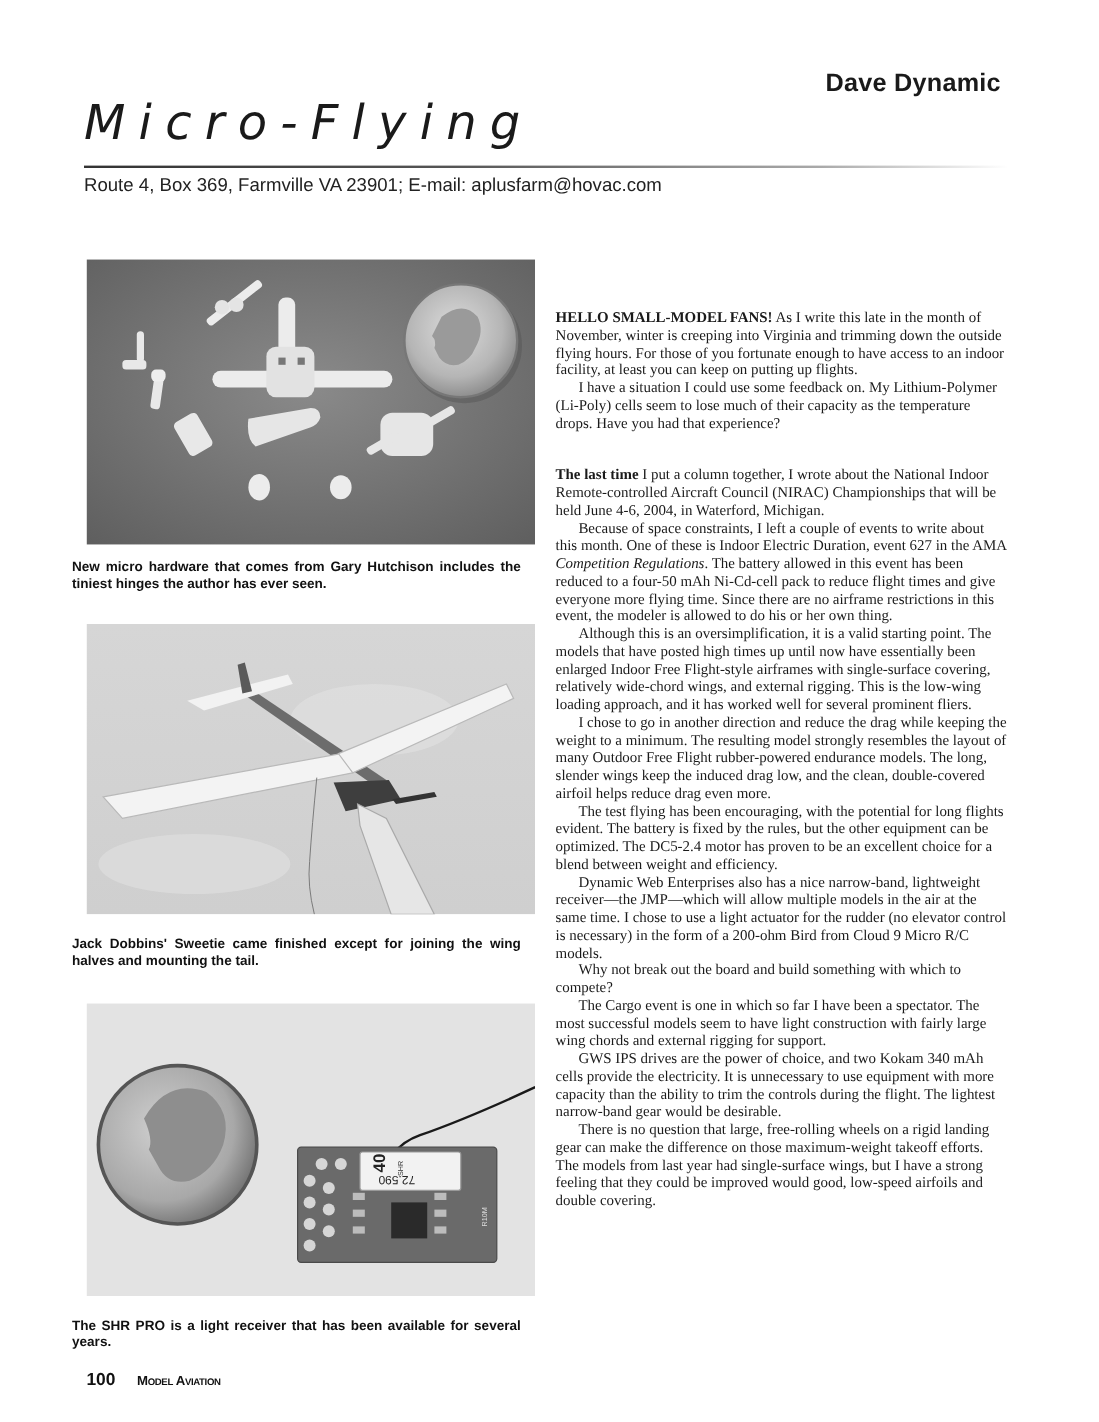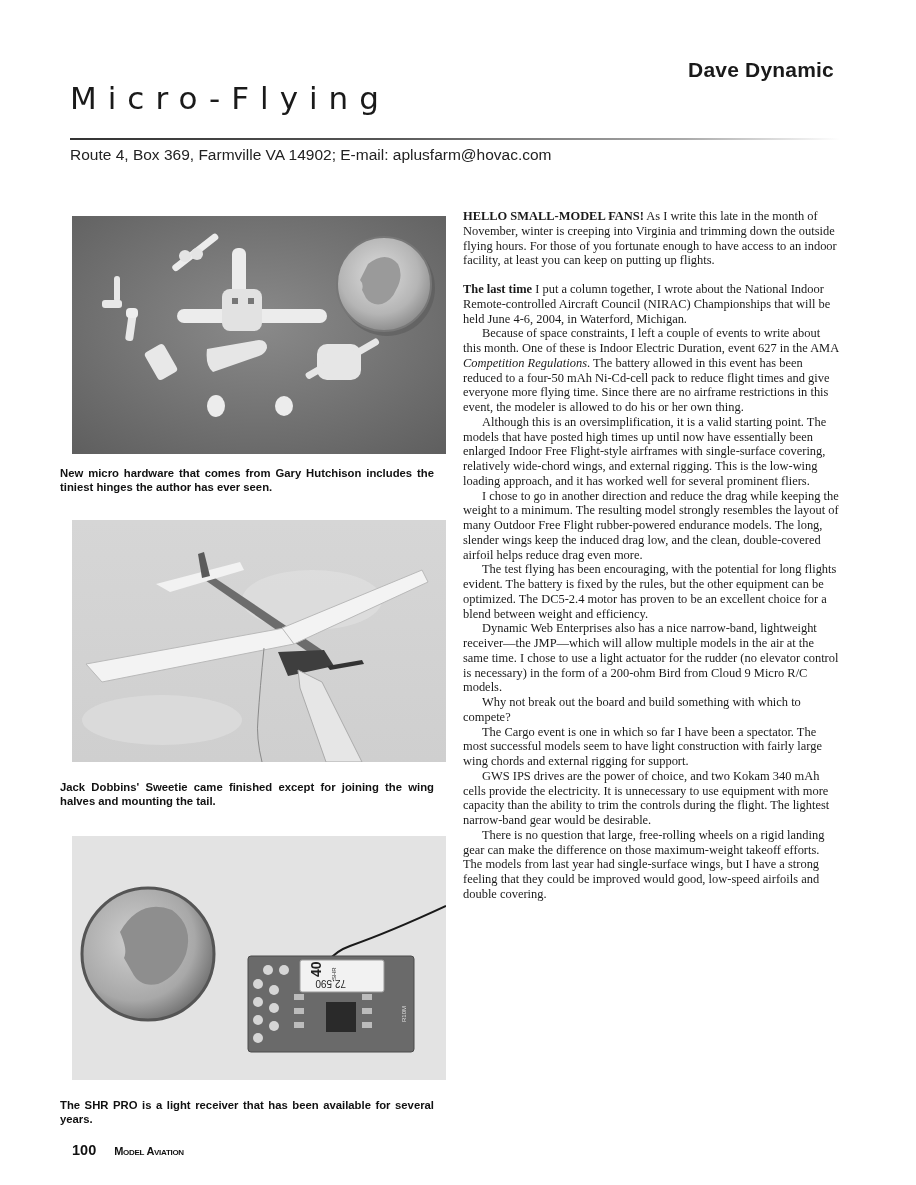--- a/index.html
+++ b/index.html
@@ -1,48 +1,48 @@
 <!DOCTYPE html>
 <html><head>
 <meta charset="utf-8">
 <style>
   html, body { margin: 0; padding: 0; background: #ffffff; }
   body { width: 916px; height: 1185px; position: relative; overflow: hidden; color: #1a1a1a; }
   .author { position: absolute; right: 82px; top: 58px; font-family: "Liberation Sans", sans-serif; font-weight: bold; font-size: 21px; letter-spacing: 0.2px; color: #1a1a1a; }
-  .title { position: absolute; left: 70px; top: 80px; font-family: "DejaVu Sans", sans-serif; font-size: 31px; letter-spacing: 11px; color: #1a1a1a; font-weight: normal; }
+  .title { position: absolute; left: 70px; top: 80px; font-family: "DejaVu Sans", sans-serif; font-style: italic; font-size: 40px; letter-spacing: 11px; color: #1a1a1a; font-weight: normal; }
   .rule { position: absolute; left: 70px; top: 138px; width: 770px; height: 2px; background: linear-gradient(to right, #333 0%, #555 40%, #aaa 80%, #fff 100%); }
   .address { position: absolute; left: 70px; top: 146px; font-family: "Liberation Sans", sans-serif; font-size: 15.5px; color: #222; }
 
   .photo { position: absolute; left: 72px; width: 374px; overflow: hidden; }
   .photo svg { display: block; width: 100%; height: 100%; }
   .p1 { top: 216px; height: 238px; }
   .p2 { top: 520px; height: 242px; }
   .p3 { top: 836px; height: 244px; }
 
   .caption { position: absolute; left: 60px; width: 374px; font-family: "Liberation Sans", sans-serif; font-weight: bold; font-size: 11.3px; line-height: 14px; text-align: justify; text-align-last: left; color: #111; }
   .c1 { top: 466px; }
   .c2 { top: 780px; }
   .c3 { top: 1098px; }
 
   .folio { position: absolute; left: 72px; top: 1142px; font-family: "Liberation Sans", sans-serif; font-size: 14.5px; font-weight: bold; color: #111; }
   .folio .mag { font-size: 11px; font-variant: small-caps; margin-left: 18px; letter-spacing: -0.3px; }
 
   .article { position: absolute; left: 463px; top: 209px; width: 377px; font-family: "Liberation Serif", serif; font-size: 12.45px; line-height: 14.75px; color: #1a1a1a; }
   .article p { margin: 0; text-indent: 19px; }
-  .article p.lead { text-indent: 0; }
-  .article p.gap { margin-top: 14px; }
+  .article p.lead { text-indent: 0; margin-top: 48px; }
+  .article p.gap { margin-top: 28px; }
   .article b { font-weight: bold; }
 </style>
 </head>
 <body>
 
 <div class="author">Dave Dynamic</div>
 <h1 class="title" style="margin:0">Micro-Flying</h1>
 <div class="rule"></div>
-<div class="address">Route 4, Box 369, Farmville VA 14902; E-mail: aplusfarm@hovac.com</div>
+<div class="address">Route 4, Box 369, Farmville VA 23901; E-mail: aplusfarm@hovac.com</div>
 
 <div class="photo p1">
   <svg viewBox="0 0 374 238" preserveAspectRatio="none">
     <defs>
       <radialGradient id="bg1" cx="50%" cy="45%" r="75%">
         <stop offset="0%" stop-color="#8a8a8a"></stop>
         <stop offset="100%" stop-color="#5e5e5e"></stop>
       </radialGradient>
       <radialGradient id="coin1" cx="45%" cy="40%" r="60%">
         <stop offset="0%" stop-color="#dcdcdc"></stop>
@@ -154,20 +154,21 @@
   </svg>
 </div>
 <div class="caption c3">The SHR PRO is a light receiver that has been available for several years.</div>
 
 <div class="folio">
   <span>100</span><span class="mag">Model Aviation</span>
 </div>
 
 <div class="article">
   <p class="lead"><b>HELLO SMALL-MODEL FANS!</b><span> As I write this late in the month of November, winter is creeping into Virginia and trimming down the outside flying hours. For those of you fortunate enough to have access to an indoor facility, at least you can keep on putting up flights.</span></p>
+  <p>I have a situation I could use some feedback on. My Lithium-Polymer (Li-Poly) cells seem to lose much of their capacity as the temperature drops. Have you had that experience?</p>
   <p class="lead gap"><b>The last time</b><span> I put a column together, I wrote about the National Indoor Remote-controlled Aircraft Council (NIRAC) Championships that will be held June 4-6, 2004, in Waterford, Michigan.</span></p>
   <p><span>Because of space constraints, I left a couple of events to write about this month. One of these is Indoor Electric Duration, event 627 in the AMA </span><i>Competition Regulations</i><span>. The battery allowed in this event has been reduced to a four-50 mAh Ni-Cd-cell pack to reduce flight times and give everyone more flying time. Since there are no airframe restrictions in this event, the modeler is allowed to do his or her own thing.</span></p>
   <p>Although this is an oversimplification, it is a valid starting point. The models that have posted high times up until now have essentially been enlarged Indoor Free Flight-style airframes with single-surface covering, relatively wide-chord wings, and external rigging. This is the low-wing loading approach, and it has worked well for several prominent fliers.</p>
   <p>I chose to go in another direction and reduce the drag while keeping the weight to a minimum. The resulting model strongly resembles the layout of many Outdoor Free Flight rubber-powered endurance models. The long, slender wings keep the induced drag low, and the clean, double-covered airfoil helps reduce drag even more.</p>
   <p>The test flying has been encouraging, with the potential for long flights evident. The battery is fixed by the rules, but the other equipment can be optimized. The DC5-2.4 motor has proven to be an excellent choice for a blend between weight and efficiency.</p>
   <p>Dynamic Web Enterprises also has a nice narrow-band, lightweight receiver—the JMP—which will allow multiple models in the air at the same time. I chose to use a light actuator for the rudder (no elevator control is necessary) in the form of a 200-ohm Bird from Cloud 9 Micro R/C models.</p>
   <p>Why not break out the board and build something with which to compete?</p>
   <p>The Cargo event is one in which so far I have been a spectator. The most successful models seem to have light construction with fairly large wing chords and external rigging for support.</p>
   <p>GWS IPS drives are the power of choice, and two Kokam 340 mAh cells provide the electricity. It is unnecessary to use equipment with more capacity than the ability to trim the controls during the flight. The lightest narrow-band gear would be desirable.</p>
   <p>There is no question that large, free-rolling wheels on a rigid landing gear can make the difference on those maximum-weight takeoff efforts. The models from last year had single-surface wings, but I have a strong feeling that they could be improved would good, low-speed airfoils and double covering.</p>

